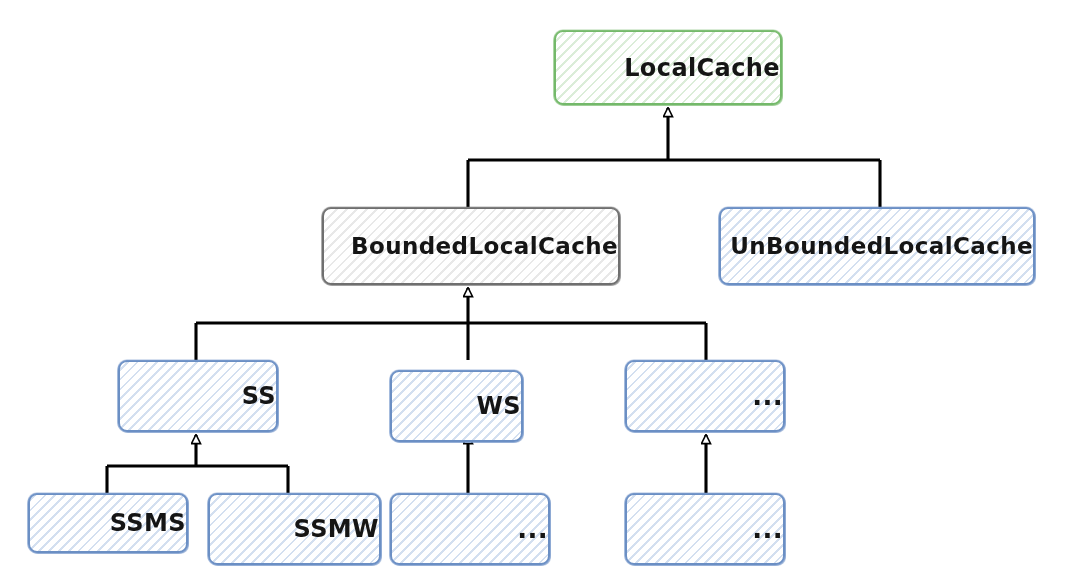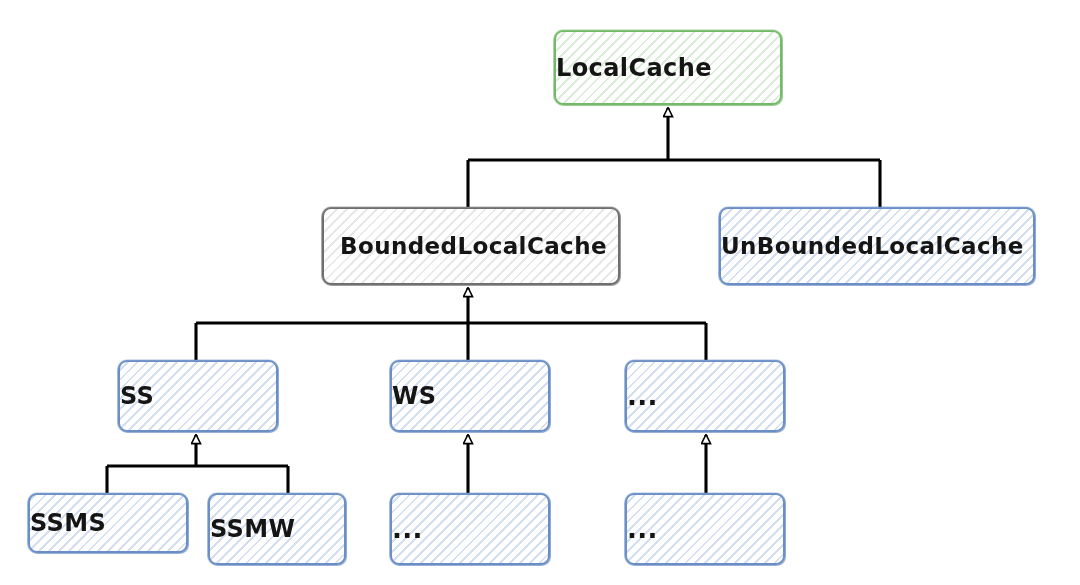--- a/index.html
+++ b/index.html
@@ -23,21 +23,21 @@
     top: 0;
     width: 1080px;
     height: 585px;
     pointer-events: none;
   }
   .node {
     position: absolute;
     box-sizing: border-box;
     display: flex;
     align-items: center;
-    justify-content: flex-start;
+    justify-content: flex-end;
     border-radius: 9px;
     text-align: center;
     z-index: 2;
   }
   .node .label {
     position: relative;
     z-index: 3;
     font-family: "DejaVu Sans", sans-serif;
     font-weight: bold;
     color: #151515;
@@ -153,30 +153,30 @@
       </div>
       <div class="node gray" style="left: 322px; top: 207px; width: 298px; height: 78px; padding-left: 16px;">
         <span class="label" style="font-size: 23px;">BoundedLocalCache</span>
       </div>
       <div class="node blue" style="left: 719px; top: 207px; width: 316px; height: 78px;">
         <span class="label" style="font-size: 23px;">UnBoundedLocalCache</span>
       </div>
       <div class="node blue" style="left: 118px; top: 360px; width: 160px; height: 72px;">
         <span class="label" style="font-size: 24px;">SS</span>
       </div>
-      <div class="node blue" style="left: 390px; top: 360px; width: 160px; height: 72px;">
+      <div class="node blue" style="left: 390px; top: 370px; width: 133px; height: 72px;">
         <span class="label" style="font-size: 24px;">WS</span>
       </div>
       <div class="node blue" style="left: 625px; top: 360px; width: 160px; height: 72px;">
         <span class="label ellipsis">...</span>
       </div>
       <div class="node blue" style="left: 28px; top: 493px; width: 160px; height: 60px;">
         <span class="label" style="font-size: 24px;">SSMS</span>
       </div>
-      <div class="node blue" style="left: 208px; top: 493px; width: 138px; height: 72px;">
+      <div class="node blue" style="left: 208px; top: 493px; width: 173px; height: 72px;">
         <span class="label" style="font-size: 24px;">SSMW</span>
       </div>
       <div class="node blue" style="left: 390px; top: 493px; width: 160px; height: 72px;">
         <span class="label ellipsis">...</span>
       </div>
       <div class="node blue" style="left: 625px; top: 493px; width: 160px; height: 72px;">
         <span class="label ellipsis">...</span>
       </div>
     </div>
 

